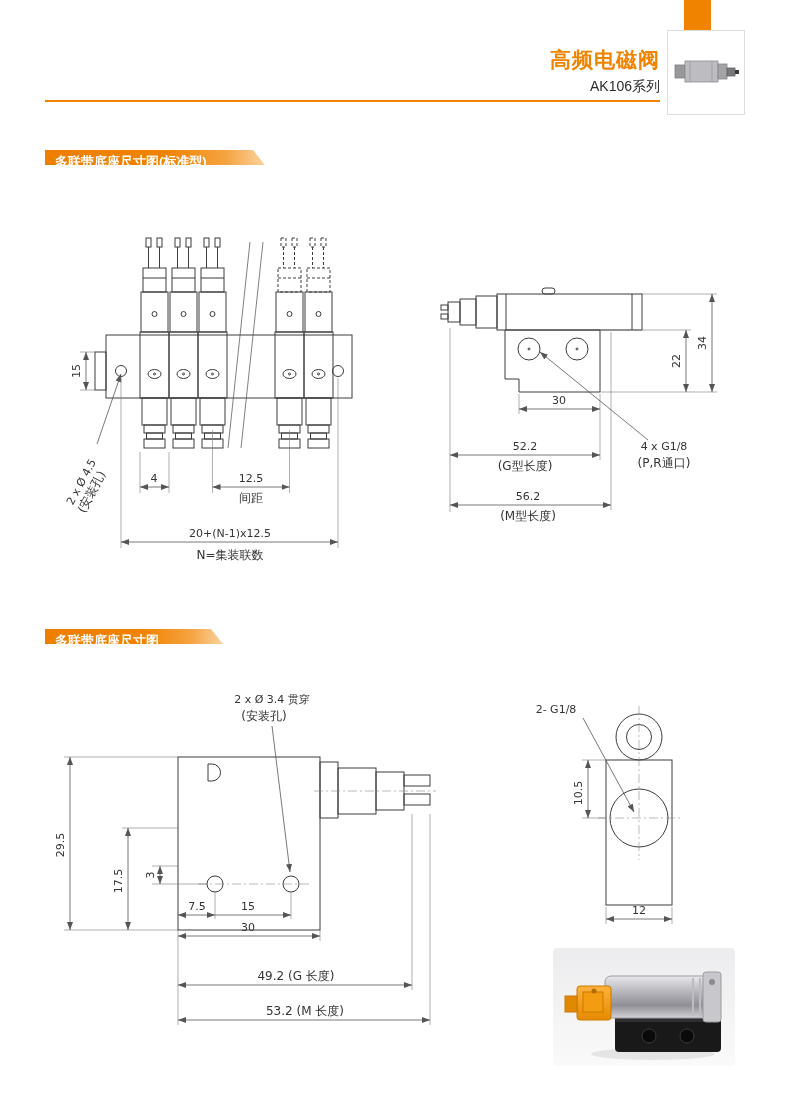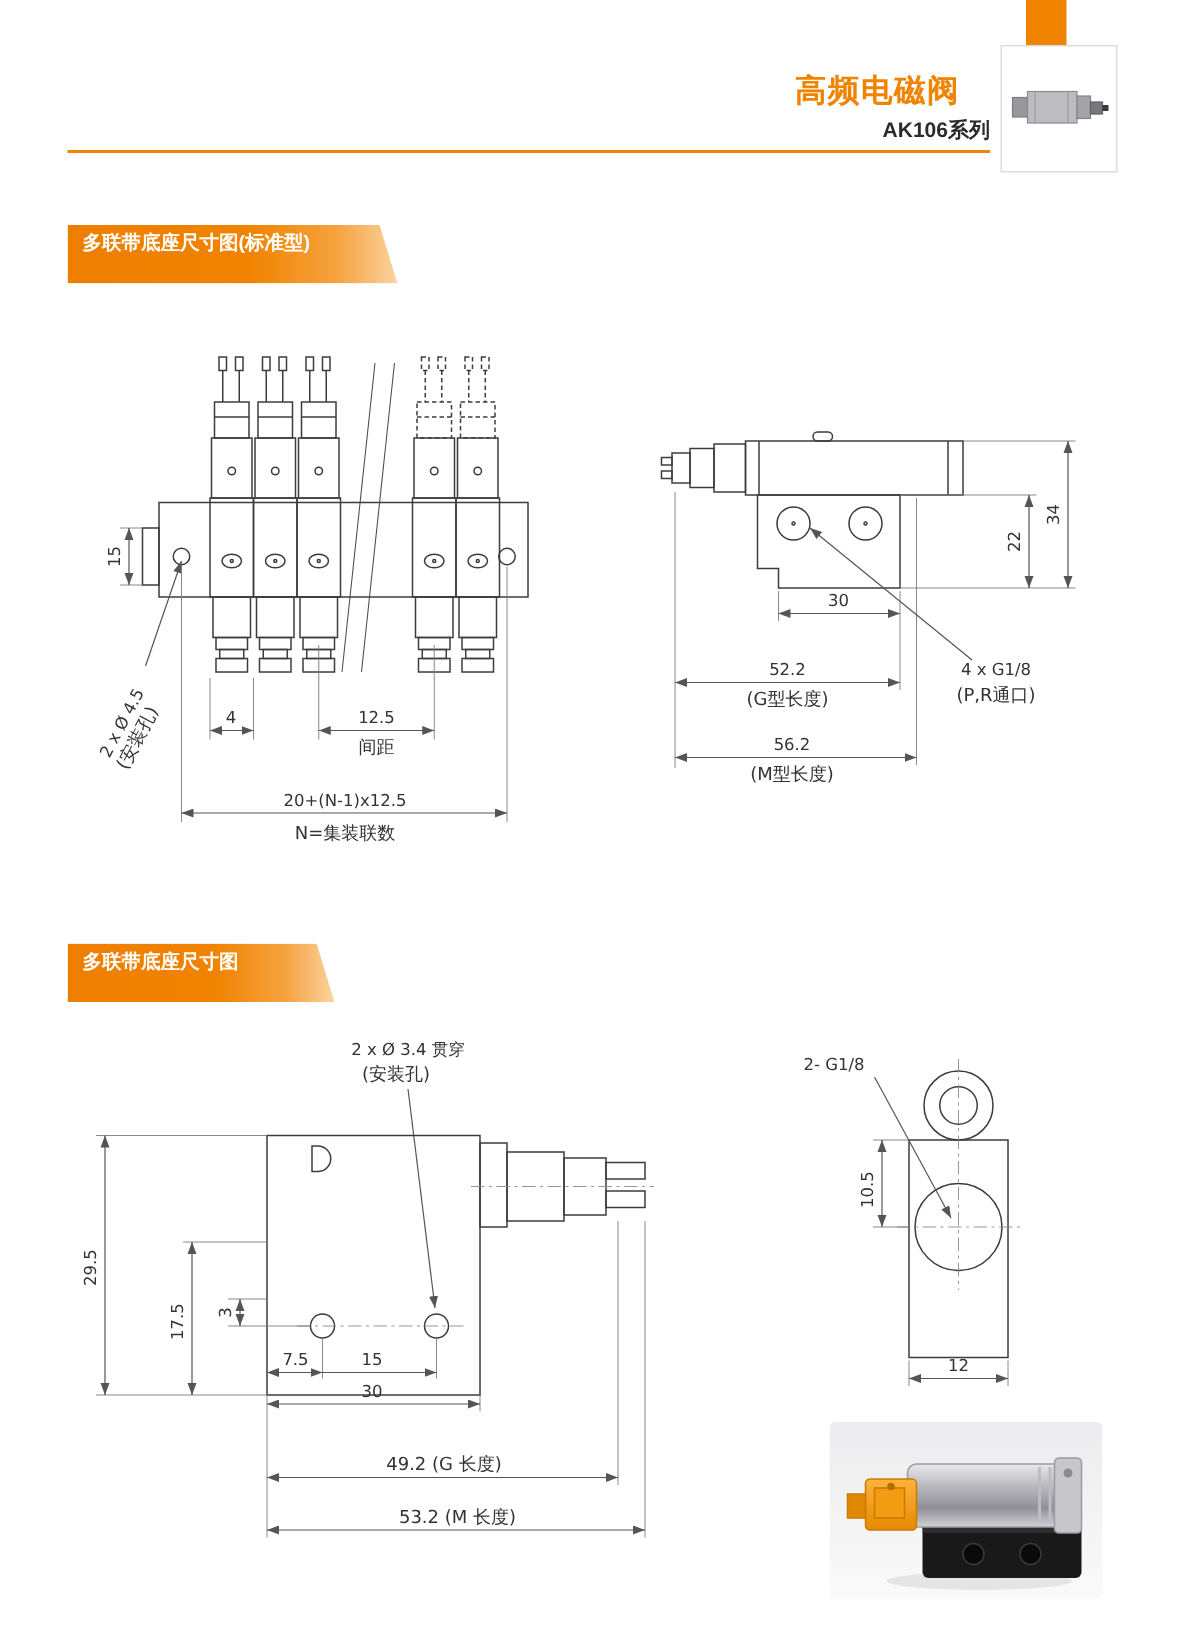--- a/index.html
+++ b/index.html
@@ -2,31 +2,31 @@
 <html><head>
 <meta charset="utf-8">
 <style>
   * { margin:0; padding:0; box-sizing:border-box; }
   html,body { background:#fff; }
   .page { position:relative; width:800px; height:1100px; background:#ffffff; overflow:hidden;
           font-family:"Liberation Sans","DejaVu Sans",sans-serif; }
   .abs { position:absolute; }
 
   
-  .brand-title { left:340px; top:46px; width:300px; text-align:right; font-size:21px;
+  .brand-title { left:360px; top:46px; width:300px; text-align:right; font-size:21px;
                  font-weight:bold; color:#f08300; letter-spacing:1px; }
   .series-label { left:360px; top:78px; width:300px; text-align:right; font-size:14px;
-                  font-weight:bold; color:#2b2b2b; }
+                  font-weight:normal; color:#2b2b2b; }
   .header-rule { left:45px; top:100px; width:615px; height:2px; background:#f08300; }
   .corner-accent { left:684px; top:0; width:27px; height:30px; background:#f08300; }
   .thumb-box { left:667px; top:30px; width:78px; height:85px; background:#fff;
                border:1px solid #ddd; display:flex; align-items:center; justify-content:center; }
 
   
-  .banner { position:absolute; left:45px; height:39px; color:#fff; font-size:13px; font-weight:bold;
+  .banner { position:absolute; left:45px; height:15px; color:#fff; font-size:13px; font-weight:bold;
             line-height:23px; padding-left:10px;
             background:linear-gradient(90deg,#ee7e00 0%,#f08300 55%,#f5a340 82%,#fbd3a0 100%);
             clip-path:polygon(0 0, calc(100% - 12px) 0, 100% 100%, 0 100%); }
   .banner1 { top:150px; width:220px; }
   .banner2 { top:629px; width:178px; }
 
   
   svg text { font-family:"DejaVu Sans","Liberation Sans",sans-serif; font-size:11px; fill:#333; }
   svg text.zh { font-size:12px; }
   .obj  { fill:none; stroke:#3c3c3c; stroke-width:1; }

